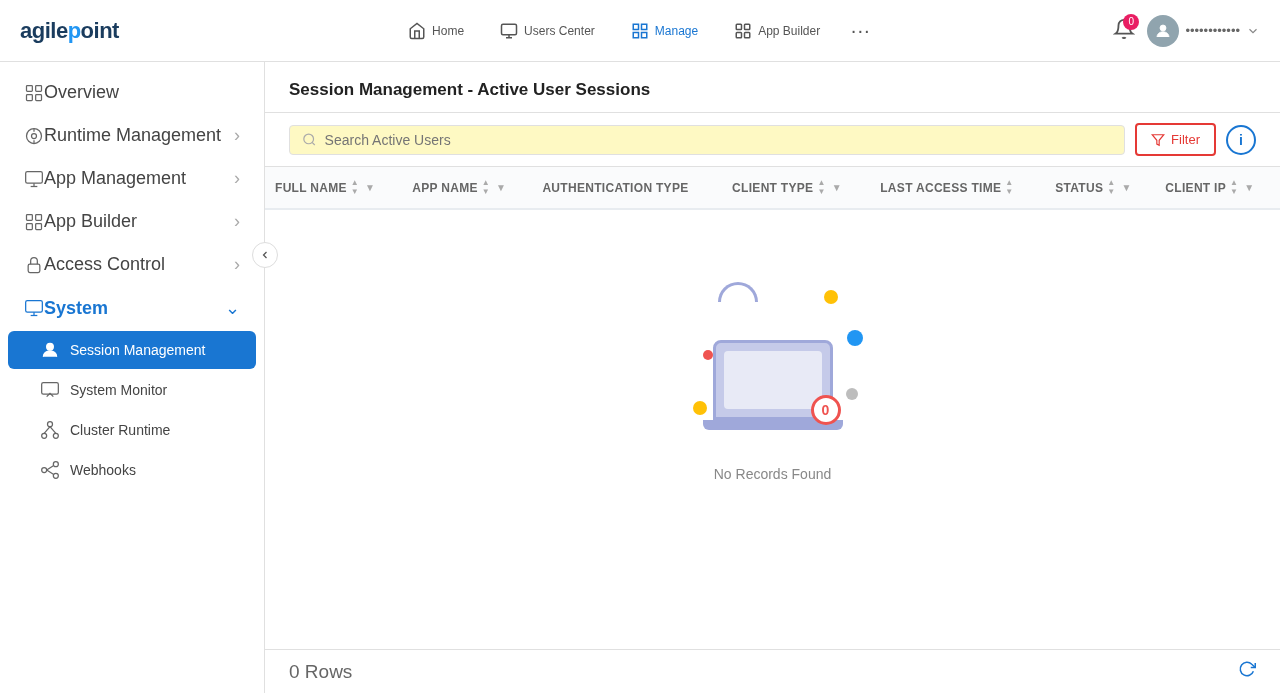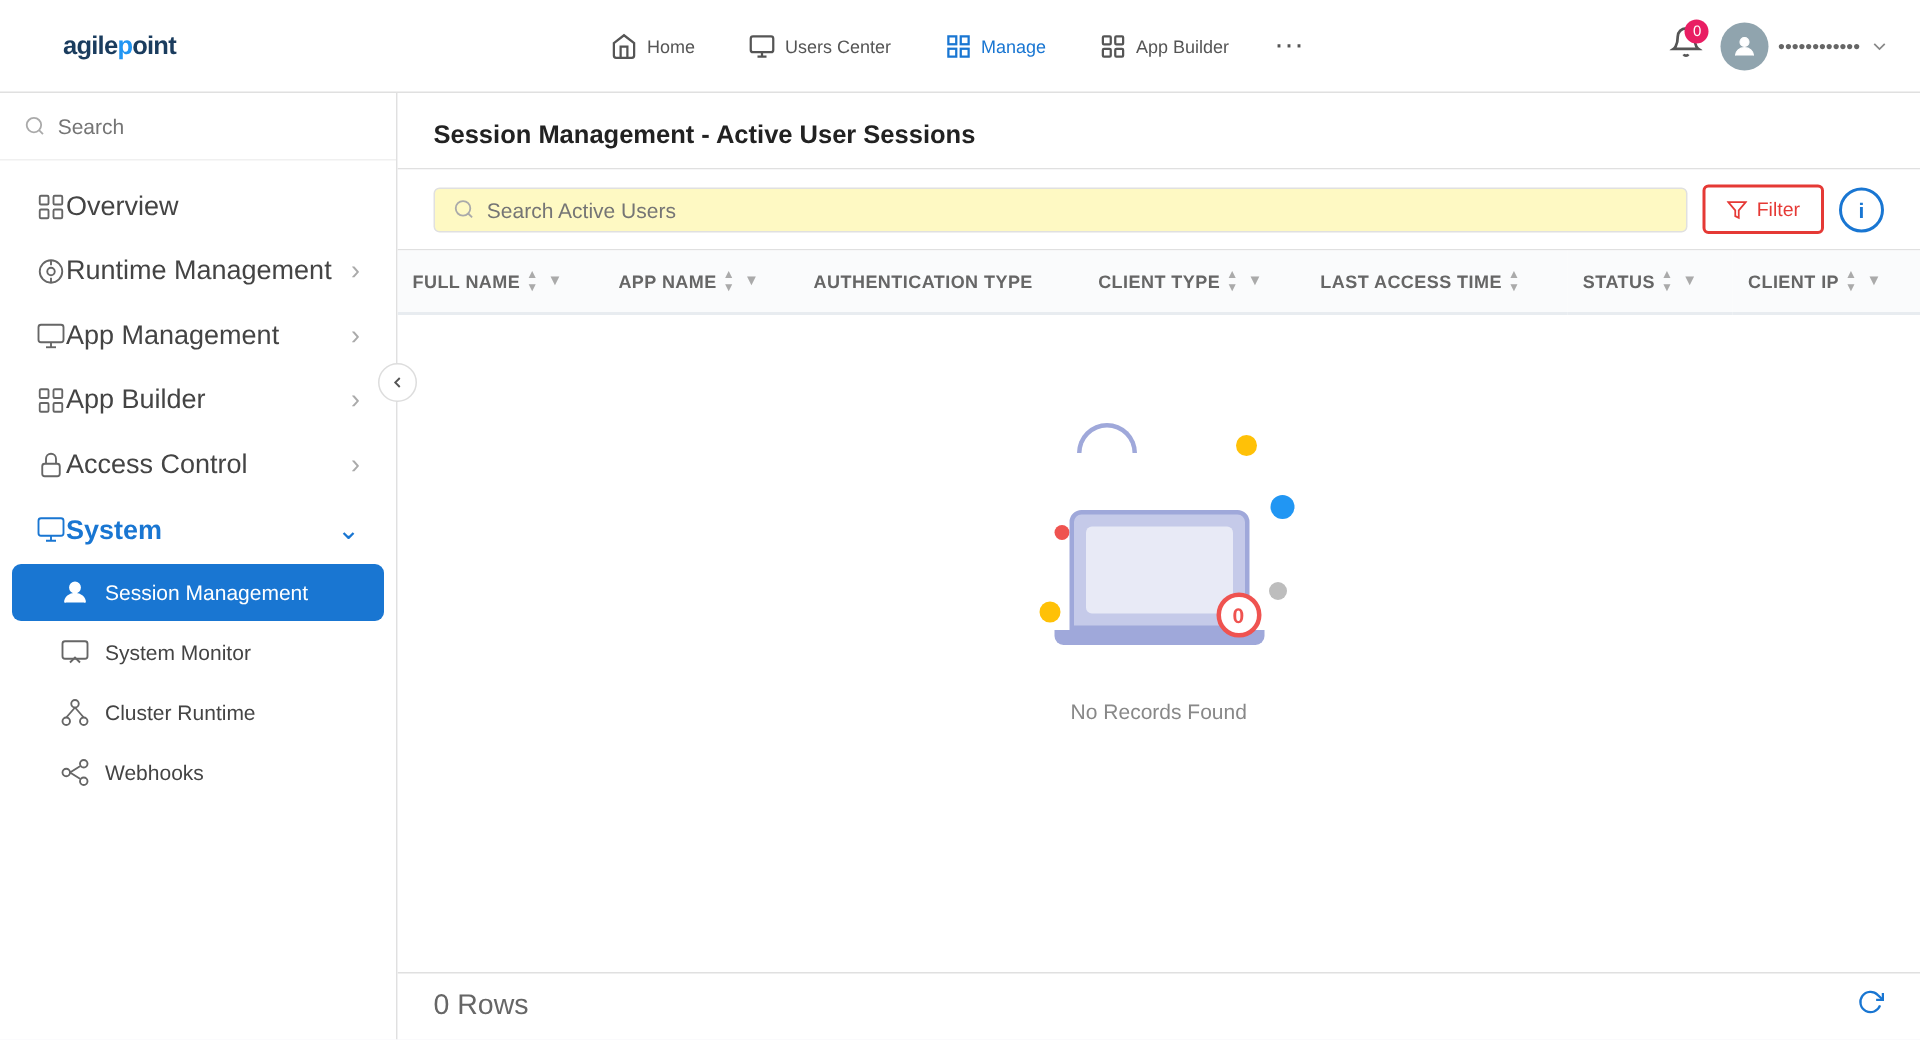--- a/index.html
+++ b/index.html
@@ -4,21 +4,21 @@
   <style>
     * { box-sizing: border-box; margin: 0; padding: 0; }
     body { font-family: 'Segoe UI', Arial, sans-serif; background: #f5f6fa; color: #333; height: 693px; width: 1280px; overflow: hidden; }
 
     
     .topnav {
       display: flex; align-items: center; background: #fff; height: 62px;
       border-bottom: 1px solid #e0e0e0; padding: 0 20px; position: relative; z-index: 10;
     }
     .logo { margin-right: 40px; }
-    .logo-text { font-size: 17px; font-weight: 700; color: #1a3c5e; letter-spacing: -0.5px; margin-left: 22px; }
+    .logo-text { font-size: 22px; font-weight: 700; color: #1a3c5e; letter-spacing: -0.5px; }
     .logo-dot { color: #2196f3; }
     .nav-links { display: flex; align-items: center; gap: 8px; flex: 1; justify-content: center; }
     .nav-item {
       display: flex; align-items: center; gap: 6px; padding: 8px 14px;
       border-radius: 6px; cursor: pointer; font-size: 12px; color: #555; text-decoration: none;
     }
     .nav-item.active { color: #1976d2; }
     .nav-item svg { width: 18px; height: 18px; }
     .nav-right { display: flex; align-items: center; gap: 12px; margin-left: auto; }
     .notif-btn { position: relative; cursor: pointer; }
@@ -223,27 +223,20 @@
         </svg>
     </div>
   </div>
 </div>
 
 <div class="layout">
 
   <div class="sidebar-wrapper">
     <div class="sidebar">
 
-      <div class="sidebar-search">
-        <svg width="16" height="16" viewBox="0 0 24 24" fill="none" stroke="#aaa" stroke-width="2">
-            <circle cx="11" cy="11" r="8"></circle>
-            <line x1="21" y1="21" x2="16.65" y2="16.65"></line>
-          </svg>
-        <input type="text" placeholder="Search" style="">
-      </div>
 
       <div class="sidebar-nav">
 
         <div class="nav-section-item">
           <svg class="sidebar-icon" viewBox="0 0 24 24" fill="none" stroke="#666" stroke-width="1.5">
               <rect x="3" y="3" width="7" height="7" rx="1"></rect>
               <rect x="14" y="3" width="7" height="7" rx="1"></rect>
               <rect x="3" y="14" width="7" height="7" rx="1"></rect>
               <rect x="14" y="14" width="7" height="7" rx="1"></rect>
             </svg>

